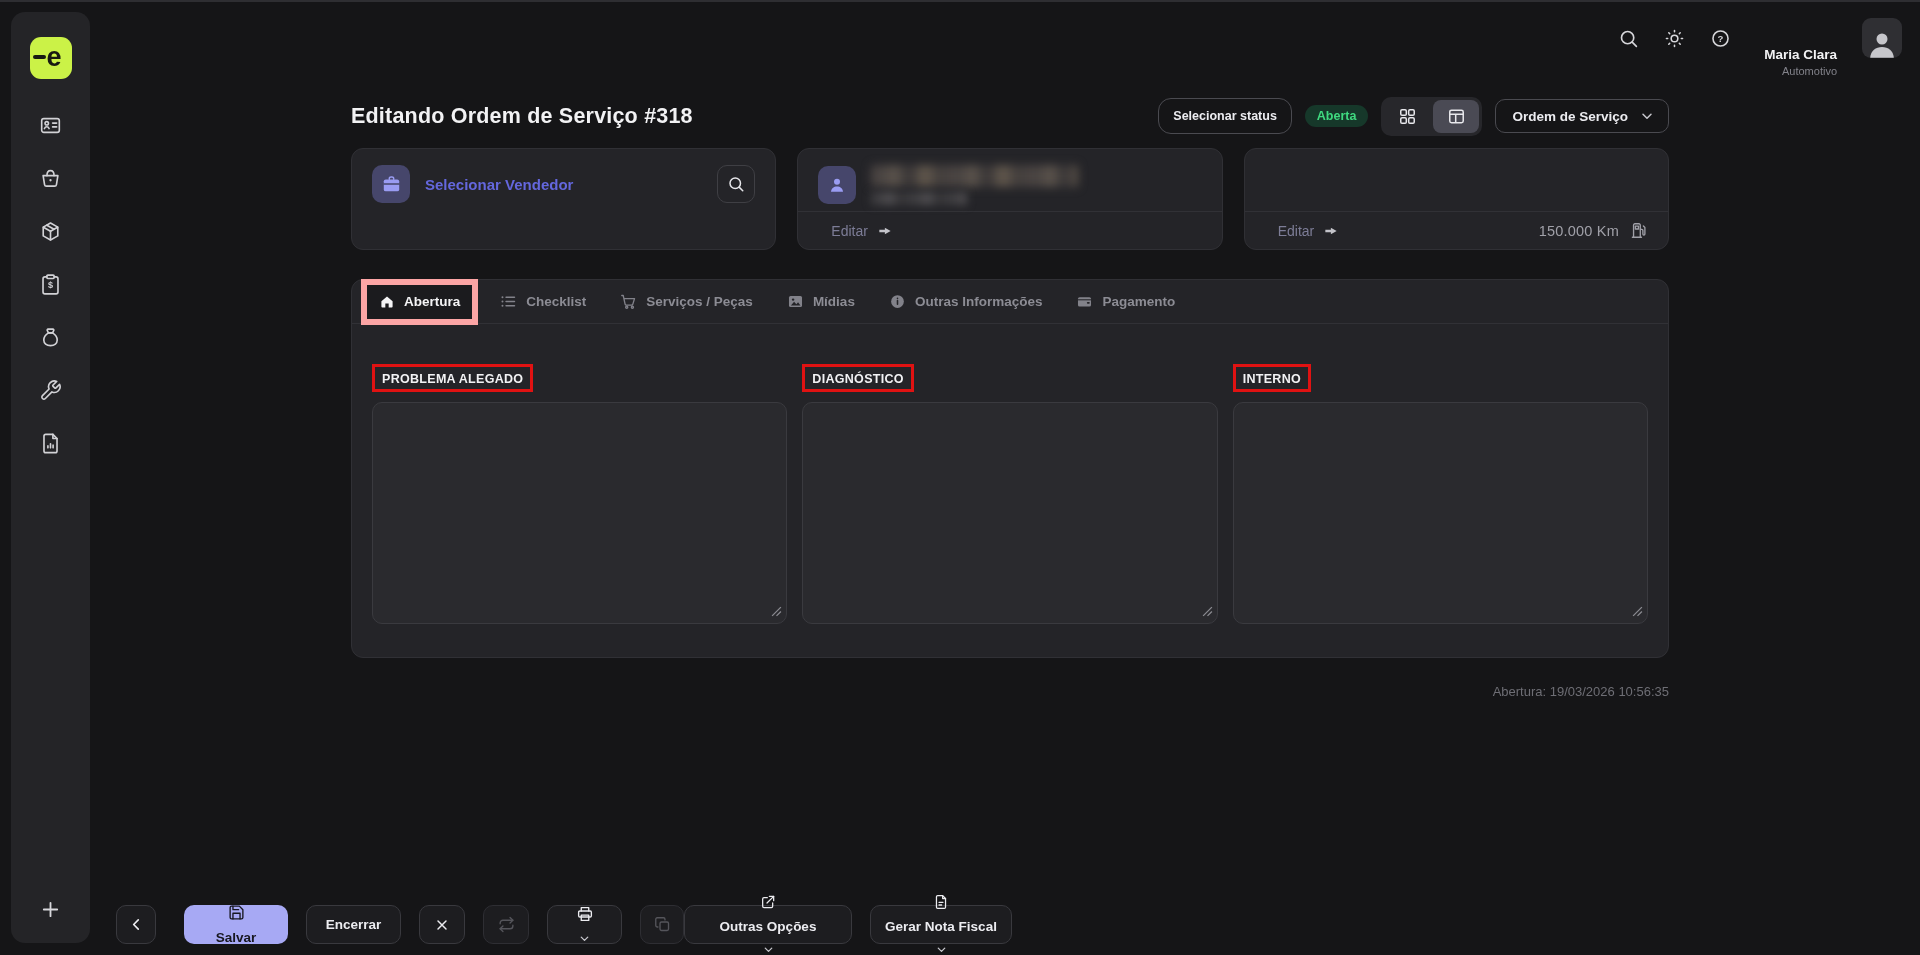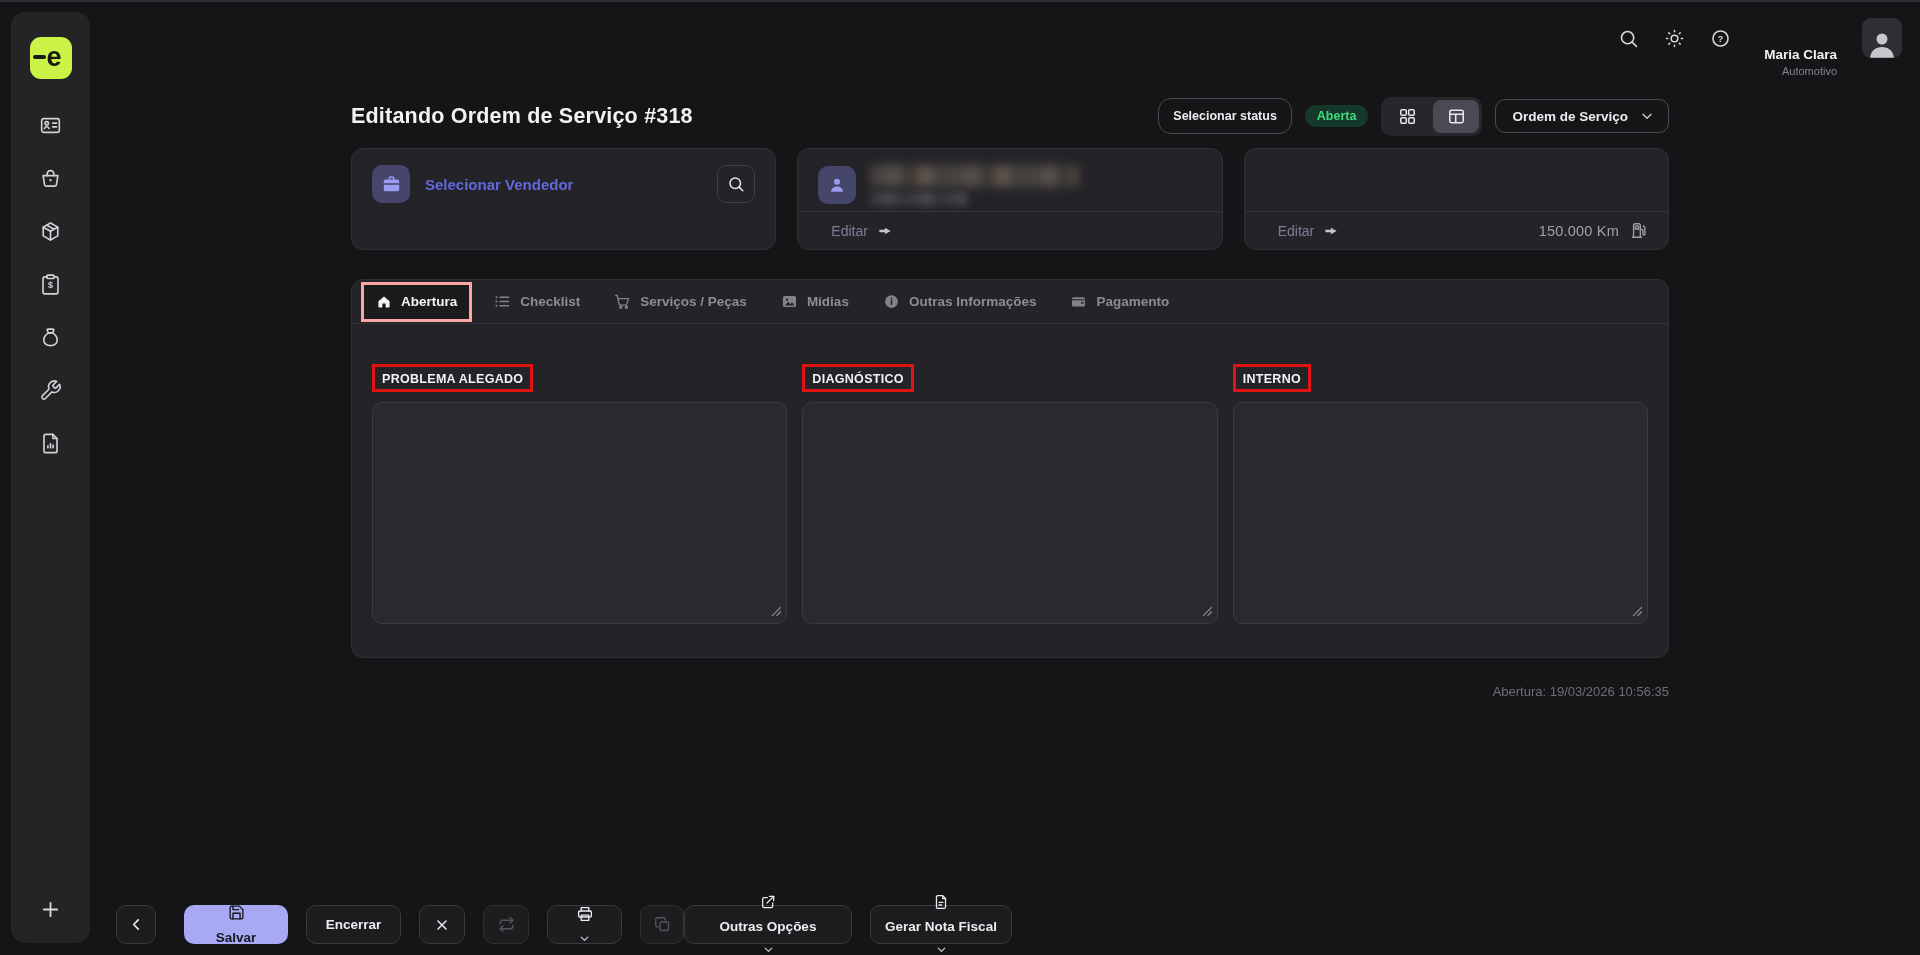--- a/index.html
+++ b/index.html
@@ -54,21 +54,21 @@
   .blur2 { width:96px; height:13px; border-radius:3px; filter:blur(4px); background:repeating-linear-gradient(90deg,#3f3e41 0 12px,#4d4b4e 12px 24px,#38373a 24px 38px); }
   .veh-text { display:flex; flex-direction:column; gap:4px; }
   .veh-plate { font-size:14.5px; font-weight:700; color:#f0f0f2; letter-spacing:.3px; }
   .veh-model { font-size:13.5px; color:#77777f; letter-spacing:.3px; }
   .odo-wrap { margin-left:auto; display:flex; align-items:center; gap:11px; color:#a0a0a8; }
   .odo-km { font-size:14.5px; letter-spacing:.2px; }
 
   
   .panel { position:absolute; left:351px; top:279px; width:1318px; height:379px; background:#242428; border:1px solid #303035; border-radius:12px; }
   .tabbar { height:44px; border-bottom:1px solid #313136; display:flex; align-items:center; padding-left:9px; }
-  .annotation { border:3px solid #fca5a5; }
+  .annotation { border:6px solid #fca5a5; }
   .tab-active-wrap { margin-right:22px; }
   .tab { display:flex; align-items:center; gap:9px; font-size:13.5px; font-weight:700; color:#8c8c94; cursor:pointer; }
   .tab .tic { color:#82828a; }
   .tab.active { height:34px; padding:0 12px; background:#1b1b1e; color:#f4f4f6; }
   .tab.active .tic { color:#f4f4f6; }
   .tab + .tab { margin-left:34px; }
   .tab-payment { margin-left:auto; margin-right:20px; }
 
   .fields { display:flex; gap:15px; padding:40px 20px 0; }
   .field-col { flex:1; position:relative; }

